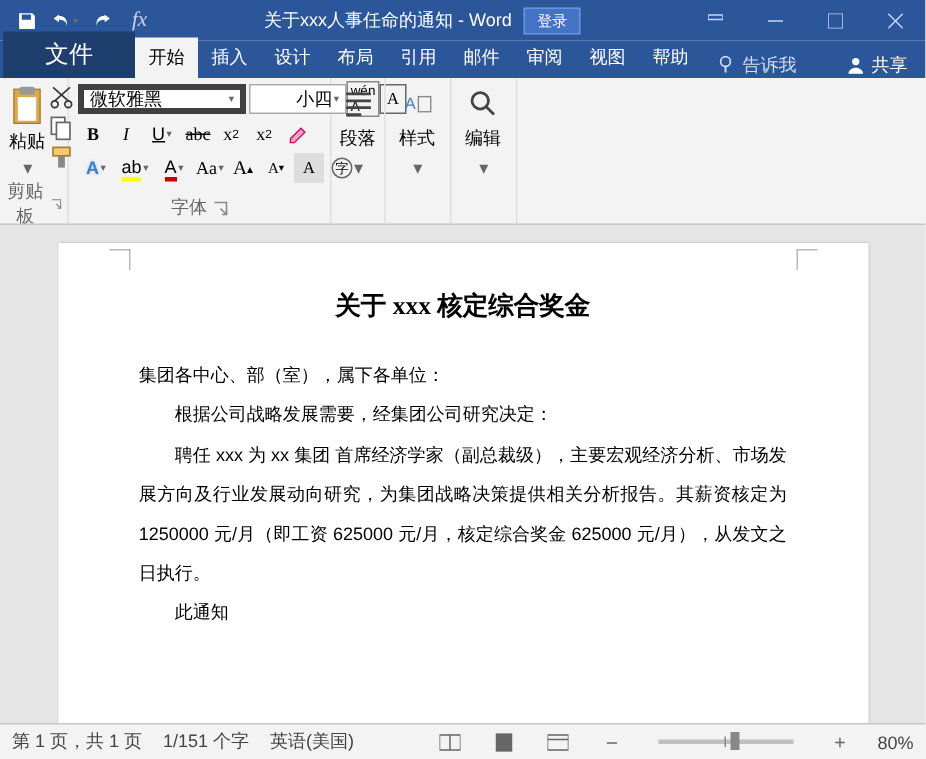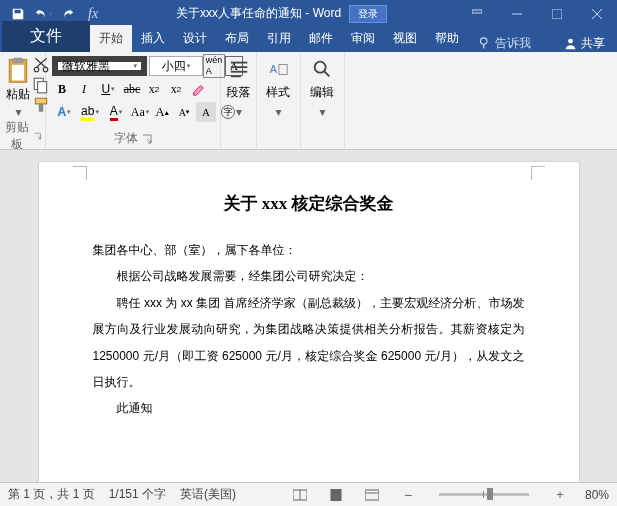--- a/index.html
+++ b/index.html
@@ -10,40 +10,40 @@
 .qat-btn svg{width:14px;height:14px;fill:#fff}
 .fx{padding:0 8px;font-style:italic;font-family:serif;font-size:14px;color:#c7d5ed}
 .title{flex:1;text-align:center;color:#fff;font-size:12px;display:flex;align-items:center;justify-content:center;gap:4px}
 .title .login{background:#4472c4;padding:1px 8px;border:1px solid #6893de;font-size:10px;margin-left:4px}
 .winctrl{display:flex}
 .winctrl div{width:40px;height:27px;display:flex;align-items:center;justify-content:center;cursor:pointer}
 .winctrl svg{width:10px;height:10px;stroke:#c7d5ed;fill:none;stroke-width:1}
 .ribbon-tabs{height:25px;background:#2b579a;display:flex;align-items:flex-end;color:#fff;padding-left:2px}
 .file-tab{background:#1e3e6e;padding:5px 28px 5px;font-size:16px;cursor:pointer}
 .tab{padding:5px 9px;cursor:pointer;font-size:12px}
-.tab.active{background:#f3f3f3;color:#404040}
+.tab.active{background:#f3f3f3;color:#000000}
 .spacer{flex:1}
 .tell-me{display:flex;align-items:center;gap:4px;padding:0 10px;color:#d0dcf0;cursor:text}
 .share{display:flex;align-items:center;gap:4px;padding:0 12px;color:#fff;cursor:pointer}
 .ribbon{height:98px;background:#f3f3f3;border-bottom:1px solid #c6c6c6;display:flex;overflow:hidden}
 .group{border-right:1px solid #e0e0e0;display:flex;flex-direction:column;padding:2px 4px 0}
 .group-body{flex:1;display:flex;align-items:flex-start}
 .group-label{text-align:center;font-size:11px;color:#666;padding-bottom:2px;display:flex;justify-content:center;align-items:center;gap:4px}
 .group-label .dialog-launcher{width:10px;height:10px;cursor:pointer}
 .clip-group{width:46px}
 .paste-stack{display:flex;flex-direction:column;align-items:center;width:36px;padding-top:2px;cursor:pointer}
 .paste-stack svg{width:28px;height:28px}
 .paste-stack span{font-size:12px;margin-top:2px}
 .clip-side{display:flex;flex-direction:column;gap:2px;padding-top:2px}
 .mini-btn{width:18px;height:18px;display:flex;align-items:center;justify-content:center;cursor:pointer}
 .font-group{width:175px}
 .font-rows{display:flex;flex-direction:column;gap:3px;padding:2px 2px}
 .font-row{display:flex;align-items:center;gap:2px}
-.font-name{width:95px;height:20px;border:6px solid #404040;background:#fff;font-size:11px;padding:0 4px;display:flex;align-items:center;justify-content:space-between;cursor:pointer}
-.font-size{width:54px;height:20px;border:1px solid #ababab;background:#fff;font-size:11px;padding:0 4px;display:flex;align-items:center;justify-content:center;cursor:pointer}
+.font-name{width:112px;height:20px;border:4px solid #404040;background:#fff;font-size:11px;padding:0 4px;display:flex;align-items:center;justify-content:space-between;cursor:pointer}
+.font-size{width:65px;height:20px;border:1px solid #ababab;background:#fff;font-size:11px;padding:0 4px;display:flex;align-items:center;justify-content:flex-end;cursor:pointer}
 .ib{width:20px;height:20px;display:flex;align-items:center;justify-content:center;cursor:pointer;font-family:"Times New Roman",serif}
 .ib.small{width:18px}
 .ib svg{width:14px;height:14px}
 .ib.dd{width:24px}
 .dd-arrow{font-size:7px;color:#666;margin-left:1px}
 .wen{border:1px solid #888;font-size:9px;padding:0 2px;line-height:11px}
 .para-group{width:36px}
 .big-btn{width:34px;height:68px;display:flex;flex-direction:column;align-items:center;justify-content:center;border:1px solid transparent;cursor:pointer;gap:4px}
 .big-btn svg{width:22px;height:22px}
 .big-btn span{font-size:12px}

